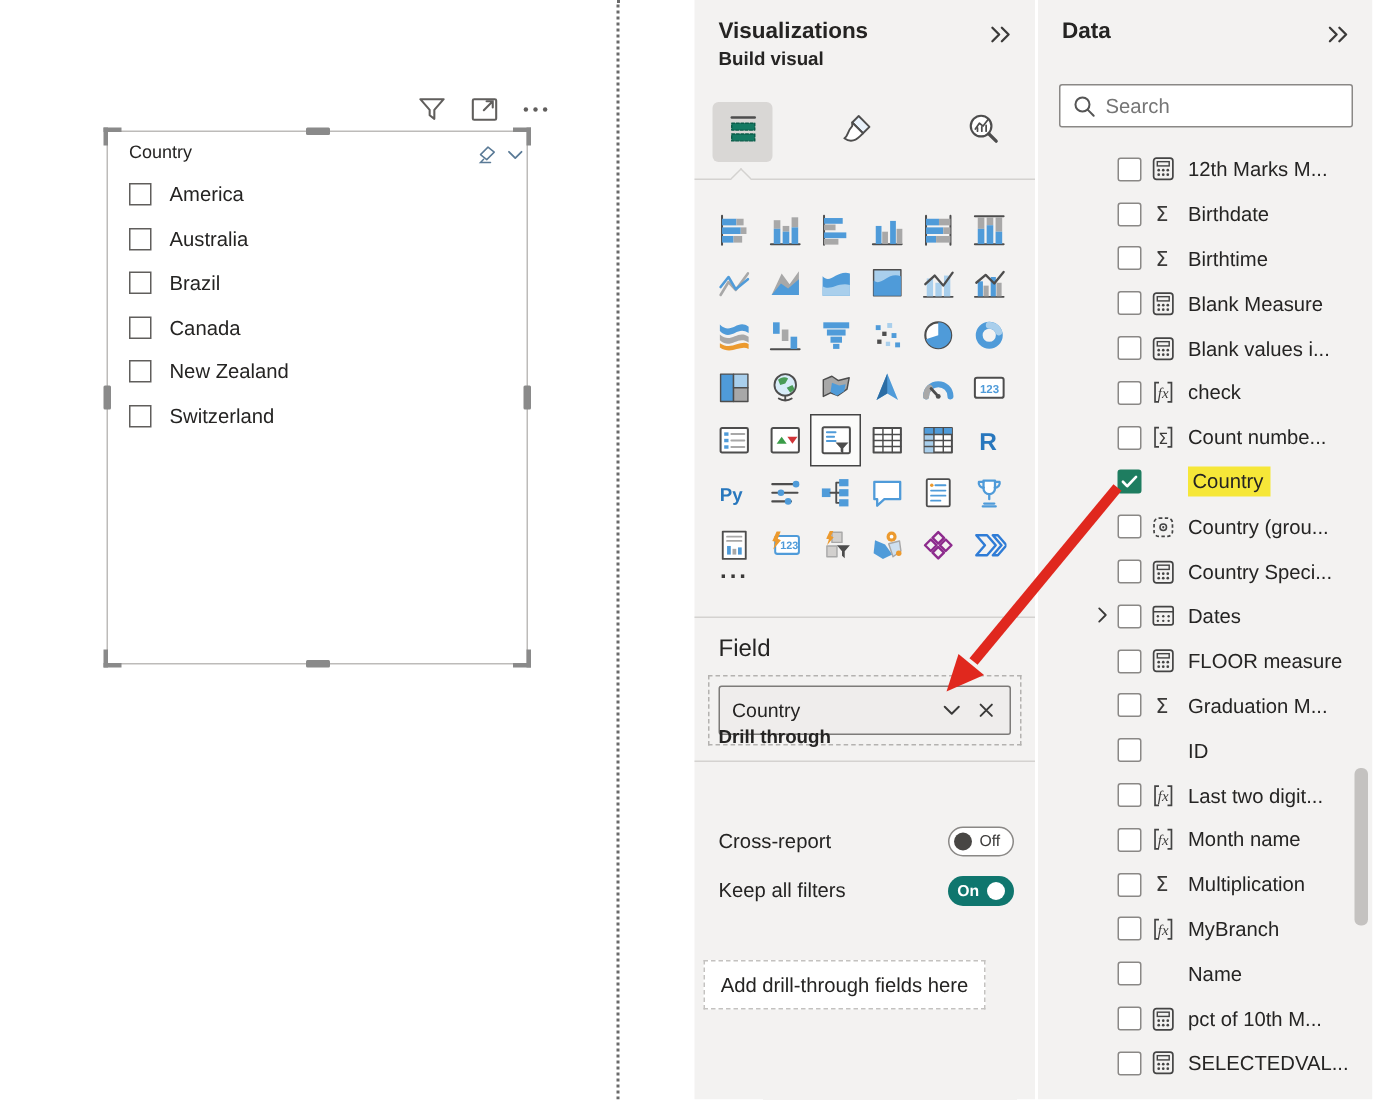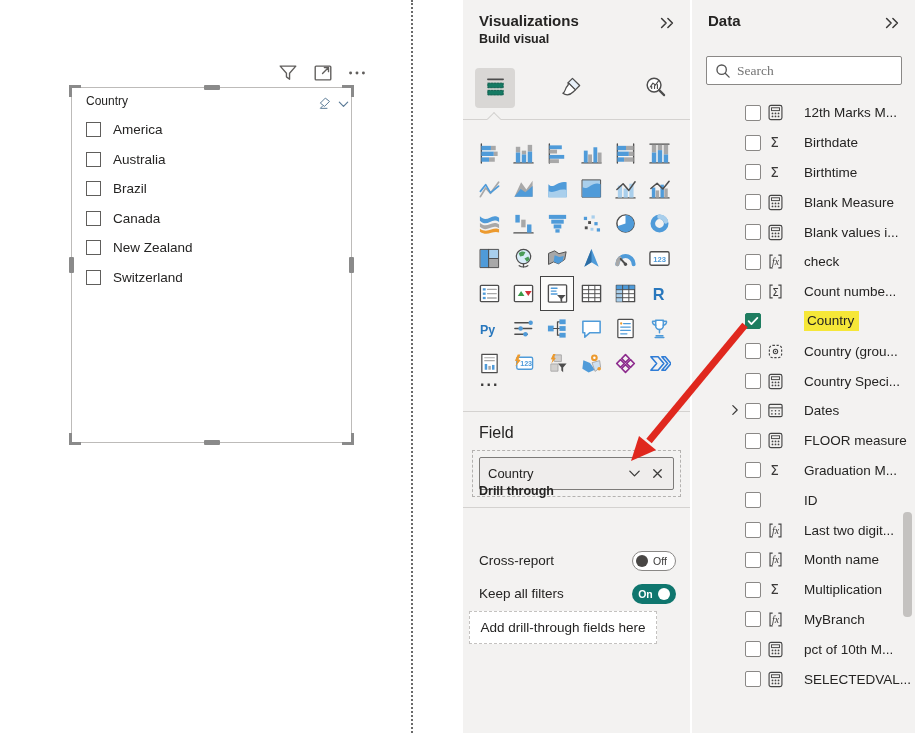--- a/index.html
+++ b/index.html
@@ -49,33 +49,33 @@
   #drill-rows{position:absolute;left:16px;right:14px;top:544px}
   .drow2{display:flex;align-items:center;height:33px}
   .drow2 .dlab2{flex:1;font-size:13.5px}
   .tgl{width:44px;height:20px;border-radius:10px;display:flex;align-items:center;padding:0 3px;cursor:pointer}
   .tgl.off{border:1px solid #8a8886;background:#fff}
   .tgl.off .knob{width:12px;height:12px;border-radius:50%;background:#484644}
   .tgl.off .tlab{font-size:10.5px;color:#3b3a39;margin-left:5px}
   .tgl.on{background:#0f766e;justify-content:center}
   .tgl.on .knob{width:12px;height:12px;border-radius:50%;background:#fff}
   .tgl.on .tlab{font-size:10.5px;color:#fff;margin-right:5px;font-weight:bold}
-  #dropzone{position:absolute;left:6px;top:611px;width:188px;height:33px;background:#fff;border:1px dashed #c4c2c0;
+  #dropzone{position:absolute;left:6px;top:640px;width:188px;height:33px;background:#fff;border:1px dashed #c4c2c0;
             display:flex;align-items:center;justify-content:center;font-size:13.5px;color:#252423}
 
   
   #searchbox{position:absolute;left:14px;top:56px;width:196px;height:29px;background:#fff;border:1px solid #8a8886;border-radius:2px;display:flex;align-items:center;padding:0 7px}
-  #searchbox input{border:none;outline:none;background:transparent;font-size:13.5px;color:#605e5c;width:140px;font-family:Liberation Serif, serif}
+  #searchbox input{border:none;outline:none;background:transparent;font-size:13.5px;color:#605e5c;width:140px;font-family:Liberation Sans, sans-serif}
   #data-field-list{position:absolute;left:0;top:98px;right:0}
   .drow{display:flex;align-items:center;height:29.8px;padding-left:36px;cursor:pointer}
   .dchev{width:17px;height:15px;flex:0 0 17px}
   .dcb{width:16px;height:16px;border:1px solid #8a8886;border-radius:2px;background:#fff;flex:0 0 16px}
   .dcb.on{background:#1e7d60;border-color:#1e7d60}
   .dic{width:19px;height:17px;margin-left:6px;flex:0 0 19px}
-  .dlab{margin-left:18px;font-size:13.5px;color:#252423;white-space:nowrap}
+  .dlab{margin-left:6px;font-size:13.5px;color:#252423;white-space:nowrap}
   .dlab.hl{background:#f6e738;padding:2px 5px 3px 3px}
   #dscroll{position:absolute;right:3px;top:512px;width:9px;height:105px;background:#c4c2c0;border-radius:4px}
 
   #arrow-overlay{position:absolute;left:0;top:0;z-index:60;pointer-events:none}
 </style>
 </head>
 <body>
 
 <div>
   <span class="vtool" style="left:277px;top:62px;position:absolute"><svg viewBox="0 0 24 24" width="22" height="22" fill="none">
@@ -753,20 +753,26 @@
         <span class="dcb"></span>
         <span class="dic"><svg viewBox="0 0 18 18" width="17" height="17" fill="none">
             <path d="M6 2.2H3.2v13.6H6M12 2.2h2.8v13.6H12" stroke="#444" stroke-width="1.2"></path>
             <text x="5.2" y="13" font-size="10.5" font-style="italic" fill="#3b3a39" font-family="Liberation Serif,serif">fx</text>
           </svg></span>
         <span class="dlab">MyBranch</span>
       </div>
       <div class="drow">
         <span class="dchev"></span>
         <span class="dcb"></span>
+        <span class="dic"></span>
+        <span class="dlab">Name</span>
+      </div>
+      <div class="drow">
+        <span class="dchev"></span>
+        <span class="dcb"></span>
         <span class="dic"><svg viewBox="0 0 18 18" width="17" height="17" fill="none">
             <rect x="2.2" y="1.5" width="13.6" height="15" rx="2" stroke="#444" stroke-width="1.2"></rect>
             <rect x="4.8" y="4" width="8.4" height="3" stroke="#444" stroke-width="1"></rect>
             <g fill="#444">
               <circle cx="5.8" cy="10" r=".95"></circle>
               <circle cx="9" cy="10" r=".95"></circle>
               <circle cx="12.2" cy="10" r=".95"></circle>
               <circle cx="5.8" cy="13.2" r=".95"></circle>
               <circle cx="9" cy="13.2" r=".95"></circle>
               <circle cx="12.2" cy="13.2" r=".95"></circle>

